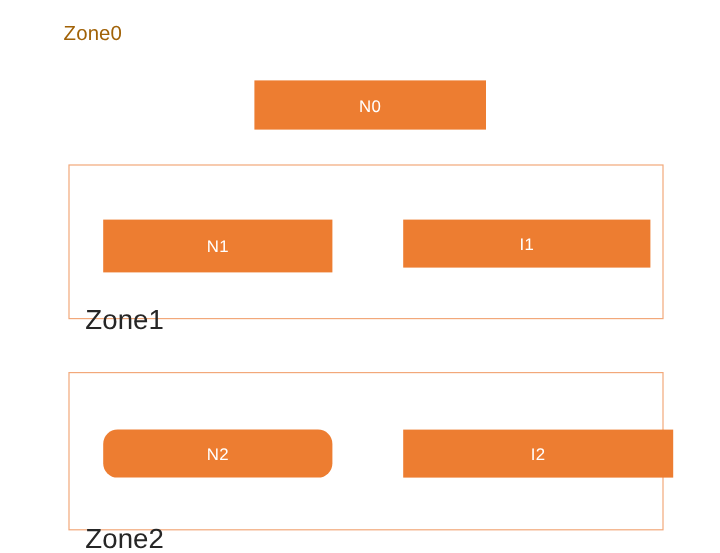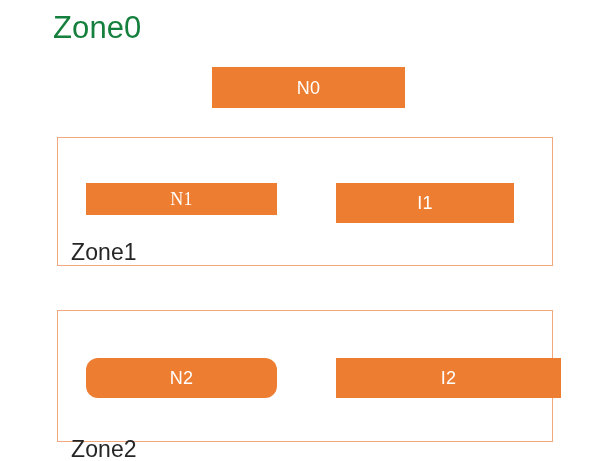--- a/index.html
+++ b/index.html
@@ -19,23 +19,23 @@
     width: 600px;
     height: 461px;
     background: #ffffff;
   }
 
   
   .zone0-label {
     position: absolute;
     left: 53px;
     top: 14px;
-    font-size: 31px;
+    font-size: 17px;
     line-height: 28px;
-    color: #15803d;
+    color: #a16207;
     letter-spacing: 0.1px;
     white-space: nowrap;
   }
 
   
   .zone-box {
     position: absolute;
     box-sizing: border-box;
     border: 1.5px solid #F2A87A;
     background: transparent;
@@ -57,62 +57,61 @@
   .zone-inner-label {
     position: absolute;
     font-size: 23px;
     line-height: 28px;
     color: #262626;
     letter-spacing: 0.1px;
     white-space: nowrap;
   }
   #zone1-label {
     left: 71px;
-    top: 238px;
+    top: 252px;
   }
   #zone2-label {
     left: 71px;
     top: 403px;
     margin-top: 32px;
   }
 
   
   .node-box {
     position: absolute;
     box-sizing: border-box;
     background: #ED7D31;
     display: flex;
     align-items: center;
     justify-content: center;
   }
   .node-label {
-    font-size: 18px;
+    font-size: 14px;
     line-height: 24px;
     color: #ffffff;
     letter-spacing: 0.3px;
     white-space: nowrap;
   }
 
   #node-n0 {
     left: 212px;
     top: 67px;
     width: 193px;
     height: 41px;
   }
   #node-n1 {
     left: 86px;
     top: 183px;
     width: 191px;
-    height: 32px;
-    font-family: Liberation Serif, serif;
+    height: 44px;
   }
   #node-i1 {
     left: 336px;
     top: 183px;
-    width: 178px;
+    width: 206px;
     height: 40px;
   }
   #node-n2 {
     left: 86px;
     top: 358px;
     width: 191px;
     height: 40px;
     border-radius: 12px;
   }
   #node-i2 {

